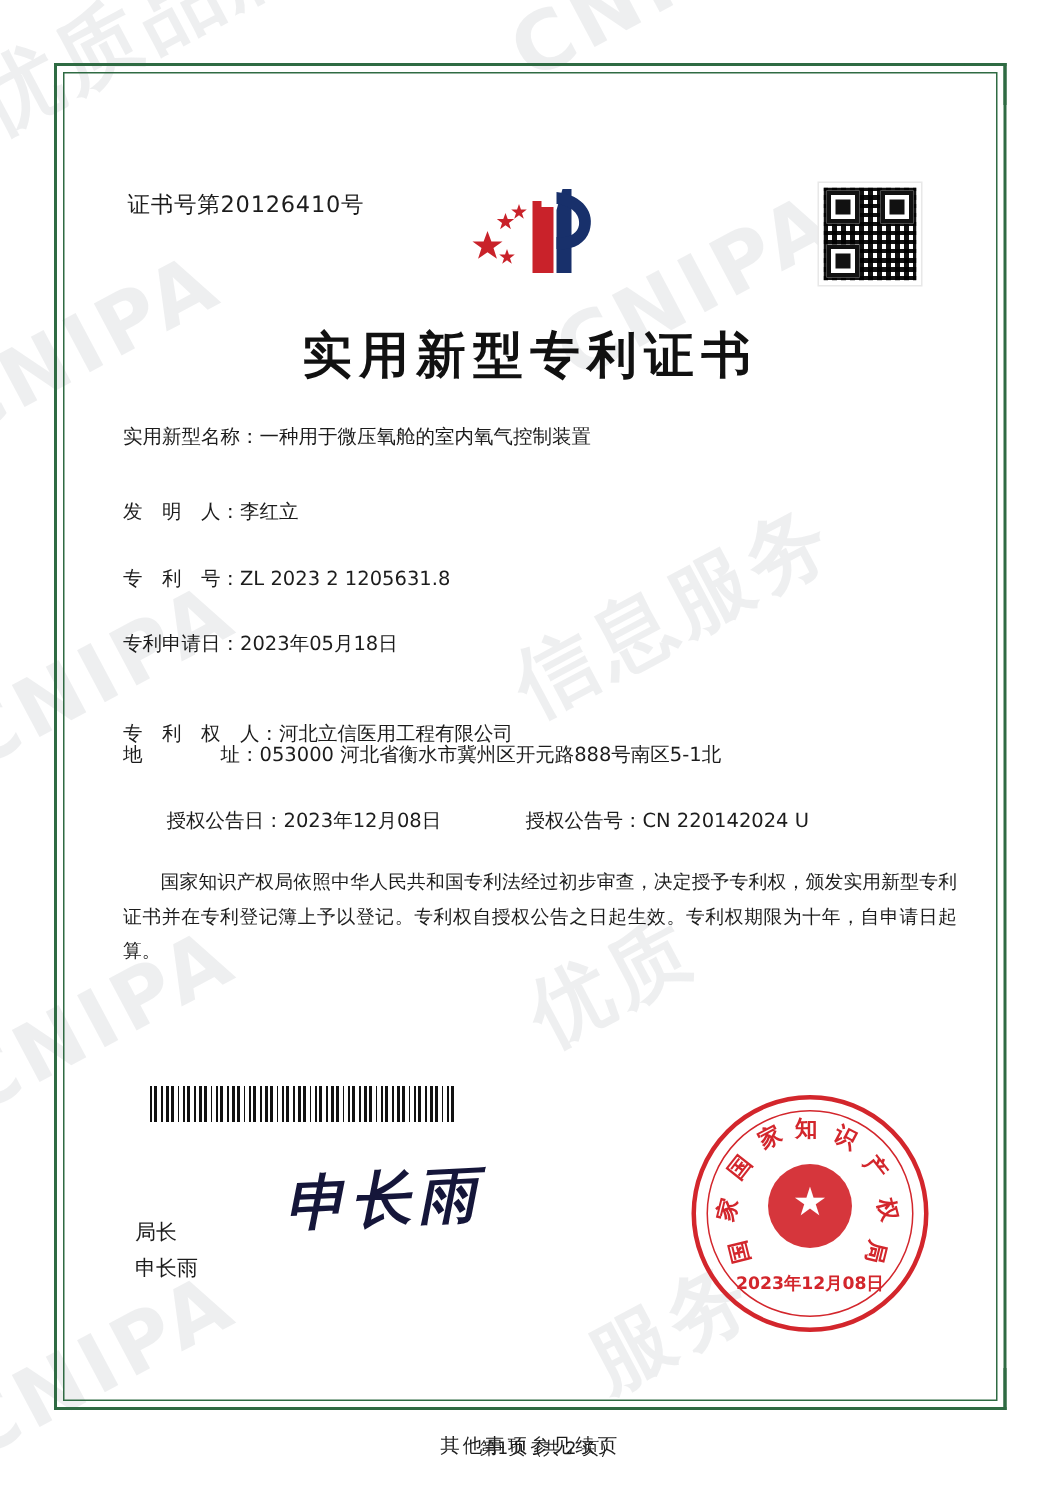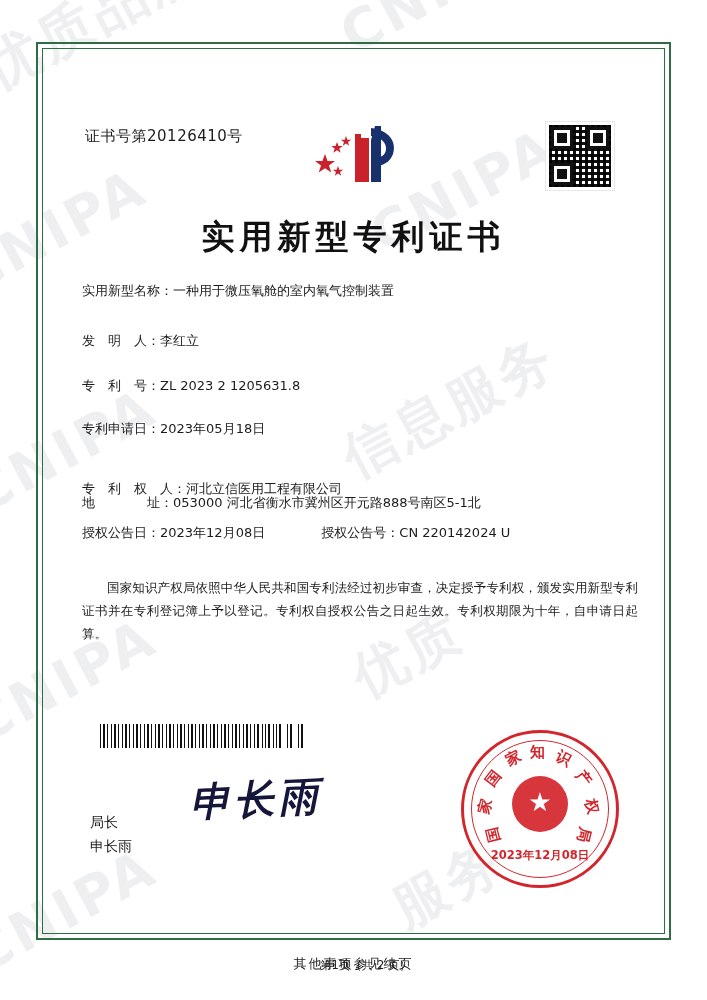--- a/index.html
+++ b/index.html
@@ -152,21 +152,21 @@
     display: inline-block;
     color: #1c1c1c;
   }
 
   #row-name      { top: 222px; text-decoration: underline; }
   #row-inventor  { top: 272px; }
   #row-patentno  { top: 317px; }
   #row-appdate   { top: 360px; }
   #row-owner     { top: 404px; margin-top: 16px; }
   #row-address   { top: 434px; }
-  #row-grantdate { top: 464px; }
+  #row-grantdate { top: 478px; margin-left: 29px; }
 
   .inline-second {
     display: inline-block;
     margin-left: 52px;
   }
 
   #paragraphs {
     position: absolute;
     left: 22px;
     top: 516px;

